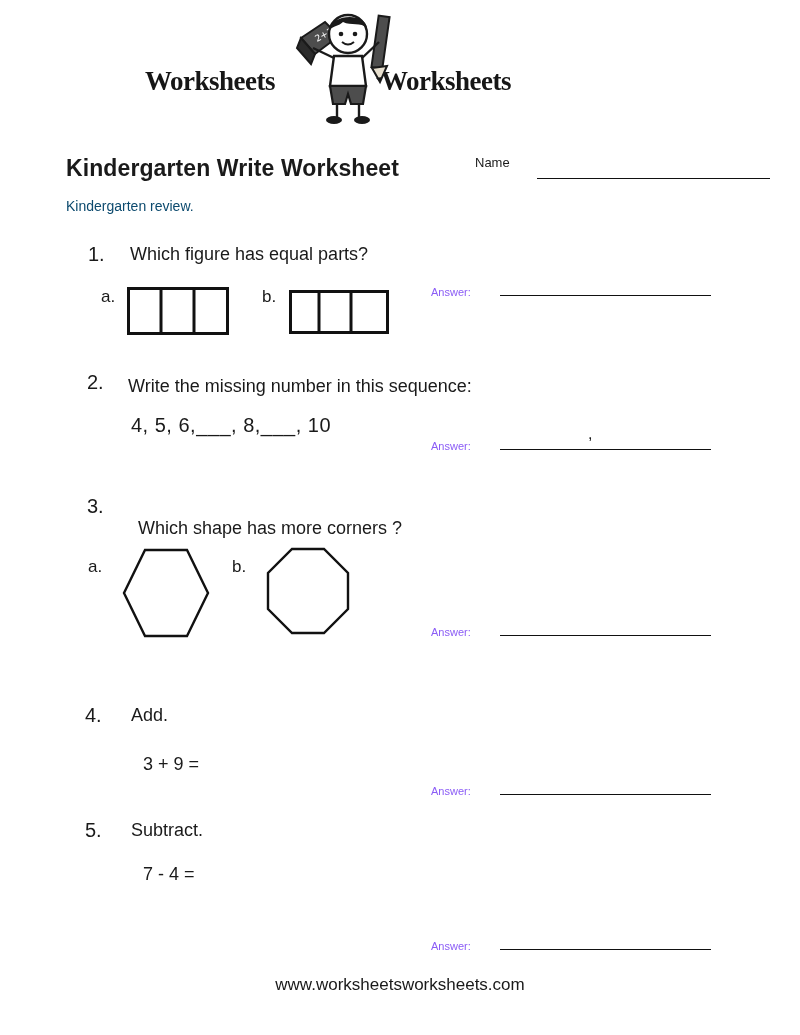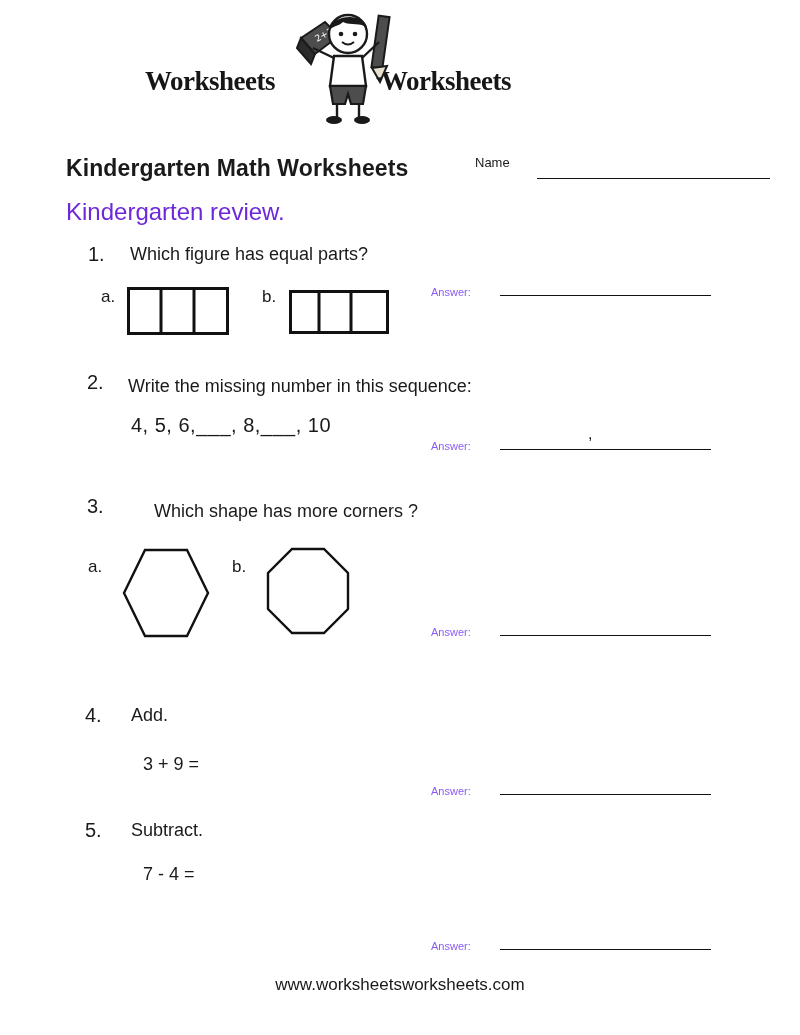--- a/index.html
+++ b/index.html
@@ -65,22 +65,22 @@
     top: 155px;
     font-size: 23px;
     font-weight: bold;
     color: #1a1a1a;
     letter-spacing: 0.1px;
   }
   .subtitle {
     position: absolute;
     left: 66px;
     top: 198px;
-    font-size: 24px;
-    color: #6d28d9;
+    font-size: 14px;
+    color: #0c4a6e;
   }
   .name-label {
     position: absolute;
     left: 475px;
     top: 155px;
     font-size: 13px;
     color: #1a1a1a;
   }
   .name-rule {
     position: absolute;
@@ -183,21 +183,21 @@
       <path d="M43,78 L79,78 L76,96 L64,96 L61,86 L58,96 L46,96 Z" fill="#4d4d4d" stroke="#1a1a1a" stroke-width="2.2"></path>
 
       <path d="M50,96 L50,110" stroke="#1a1a1a" stroke-width="2.4" fill="none"></path>
       <path d="M72,96 L72,110" stroke="#1a1a1a" stroke-width="2.4" fill="none"></path>
       <ellipse cx="47" cy="112" rx="8" ry="4" fill="#1a1a1a"></ellipse>
       <ellipse cx="75" cy="112" rx="8" ry="4" fill="#1a1a1a"></ellipse>
     </svg>
   </div>
 </div>
 
-<div class="title">Kindergarten Math Worksheets</div>
+<div class="title">Kindergarten Write Worksheet</div>
 <div class="subtitle">Kindergarten review.</div>
 <div class="name-label">Name</div>
 <div class="name-rule"></div>
 
 <div class="qnum" style="left:88px; top:243px;">1.</div>
 <div class="qtext" style="left:130px; top:244px;">Which figure has equal parts?</div>
 
 <div class="opt-label" style="left:101px; top:287px;">a.</div>
 <svg class="figure" style="left:127px; top:287px;" width="102" height="48" viewBox="0 0 102 48">
   <rect x="1.5" y="1.5" width="99" height="45" fill="none" stroke="#111" stroke-width="3"></rect>
@@ -217,21 +217,21 @@
 
 <div class="qnum" style="left:87px; top:371px;">2.</div>
 <div class="qtext" style="left:128px; top:376px;">Write the missing number in this sequence:</div>
 <div class="seq" style="left:131px; top:414px;">4,  5,  6,___,  8,___,  10</div>
 
 <div class="answer-label" style="left:431px; top:440px;">Answer:</div>
 <div class="comma-mark" style="left:588px; top:425px;">,</div>
 <div class="answer-rule" style="left:500px; top:449px; width:211px;"></div>
 
 <div class="qnum" style="left:87px; top:495px;">3.</div>
-<div class="qtext" style="left:138px; top:501px;margin-left:16px;">Which shape has more corners ?</div>
+<div class="qtext" style="left:138px; top:518px;">Which shape has more corners ?</div>
 
 <div class="opt-label" style="left:88px; top:557px;">a.</div>
 <svg class="figure" style="left:120px; top:545px;" width="92" height="96" viewBox="0 0 92 96">
   <polygon points="25,5 67,5 88,48 67,91 25,91 4,48" fill="none" stroke="#111" stroke-width="2.4"></polygon>
 </svg>
 
 <div class="opt-label" style="left:232px; top:557px;">b.</div>
 <svg class="figure" style="left:262px; top:545px;" width="92" height="96" viewBox="0 0 92 96">
   <polygon points="30,4 62,4 86,28 86,64 62,88 30,88 6,64 6,28" fill="none" stroke="#111" stroke-width="2.4"></polygon>
 </svg>

